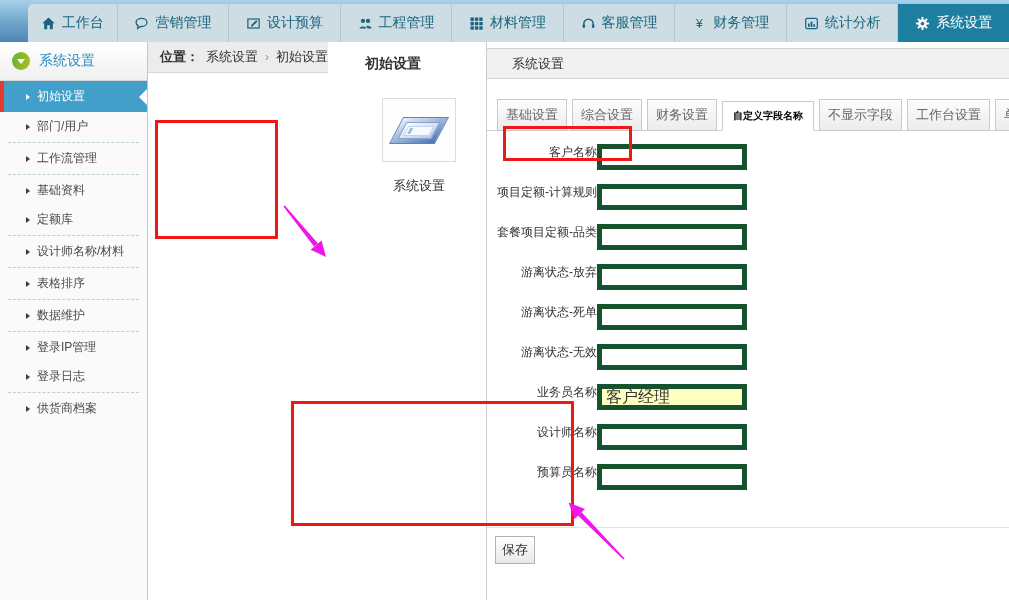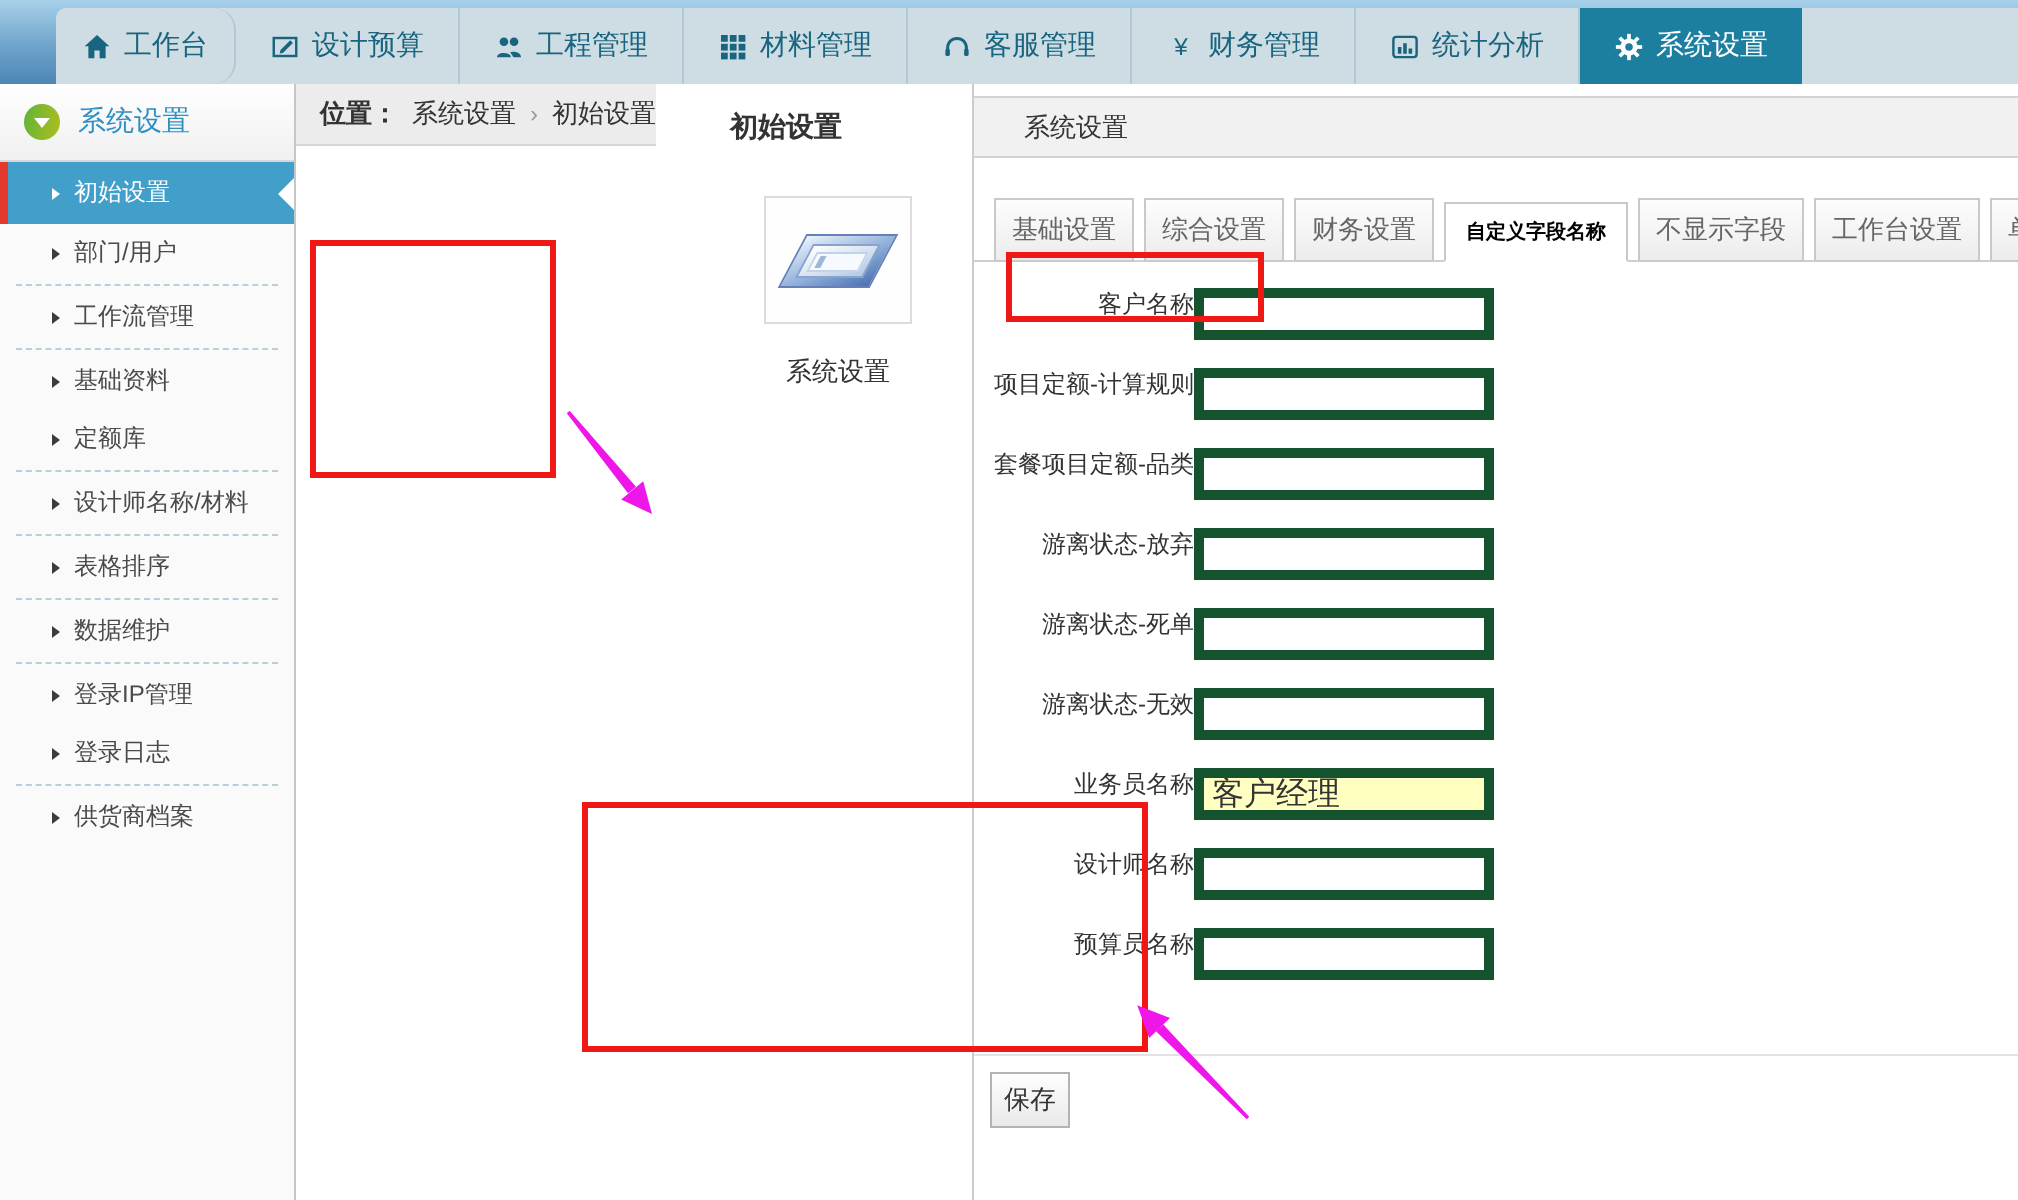--- a/index.html
+++ b/index.html
@@ -5,21 +5,21 @@
   html,body{margin:0;padding:0;}
   body{
     width:1009px;height:600px;position:relative;overflow:hidden;
     font-family:"Liberation Sans","DejaVu Sans",sans-serif;background:#fff;
   }
   
   .topbar{height:42px;background:linear-gradient(180deg,#a8d1ea 0%,#6ea4cb 55%,#4d85b5 100%);position:relative;}
   .nav{position:absolute;left:28px;right:0;top:4px;bottom:0;display:flex;background:#cddde3;border-radius:5px 0 0 0;overflow:hidden;}
   .nav-item{width:111px;display:flex;align-items:center;justify-content:center;gap:6px;
     color:#19647f;font-size:14px;border-right:1px solid #b2c9d1;cursor:pointer;white-space:nowrap;}
-  .nav-item:first-child{width:89px;border-radius:11px;}
+  .nav-item:first-child{width:89px;}
   .nav-item:last-child{border-right:none;}
   .nav-item.active{background:#1d7f9f;color:#fff;}
   .nav-item .ic{display:flex;align-items:center;}
   .nav-item svg{display:block;}
   
   .body-row{display:flex;height:558px;}
   
   .sidebar{width:148px;background:#fafafa;border-right:1px solid #c6c6c6;box-sizing:border-box;flex-shrink:0;}
   .side-header{height:38px;display:flex;align-items:center;gap:9px;padding-left:12px;
     background:linear-gradient(180deg,#ffffff,#f0f0f0);border-bottom:1px solid #d8d8d8;
@@ -83,20 +83,28 @@
       <div class="nav-item">
         <span class="ic">
           <svg width="15" height="15" viewBox="0 0 16 16" fill="currentColor">
             <path d="M8 1.6 L14.6 7.6 H12.6 V14 H9.4 V9.8 H6.6 V14 H3.4 V7.6 H1.4 Z"></path>
           </svg>
         </span>
         <span>工作台</span>
       </div>
       <div class="nav-item">
         <span class="ic">
+          <svg width="15" height="15" viewBox="0 0 16 16">
+            <path fill="none" stroke="currentColor" stroke-width="1.4" d="M8 2.6 C4.8 2.6 2.2 4.5 2.2 6.9 C2.2 8.3 3.1 9.5 4.5 10.3 L3.9 13.2 L7.2 11.1 C7.5 11.2 7.7 11.2 8 11.2 C11.2 11.2 13.8 9.3 13.8 6.9 C13.8 4.5 11.2 2.6 8 2.6 Z"></path>
+          </svg>
+        </span>
+        <span>营销管理</span>
+      </div>
+      <div class="nav-item">
+        <span class="ic">
           <svg width="15" height="15" viewBox="0 0 16 16" fill="currentColor">
             <rect x="2" y="3.2" width="12" height="9.6" fill="none" stroke="currentColor" stroke-width="1.3"></rect>
             <path d="M5.6 9.6 L10.8 4.4 L12.2 5.8 L7 11 L5.2 11.4 Z"></path>
           </svg>
         </span>
         <span>设计预算</span>
       </div>
       <div class="nav-item">
         <span class="ic">
           <svg width="15" height="15" viewBox="0 0 16 16" fill="currentColor">

